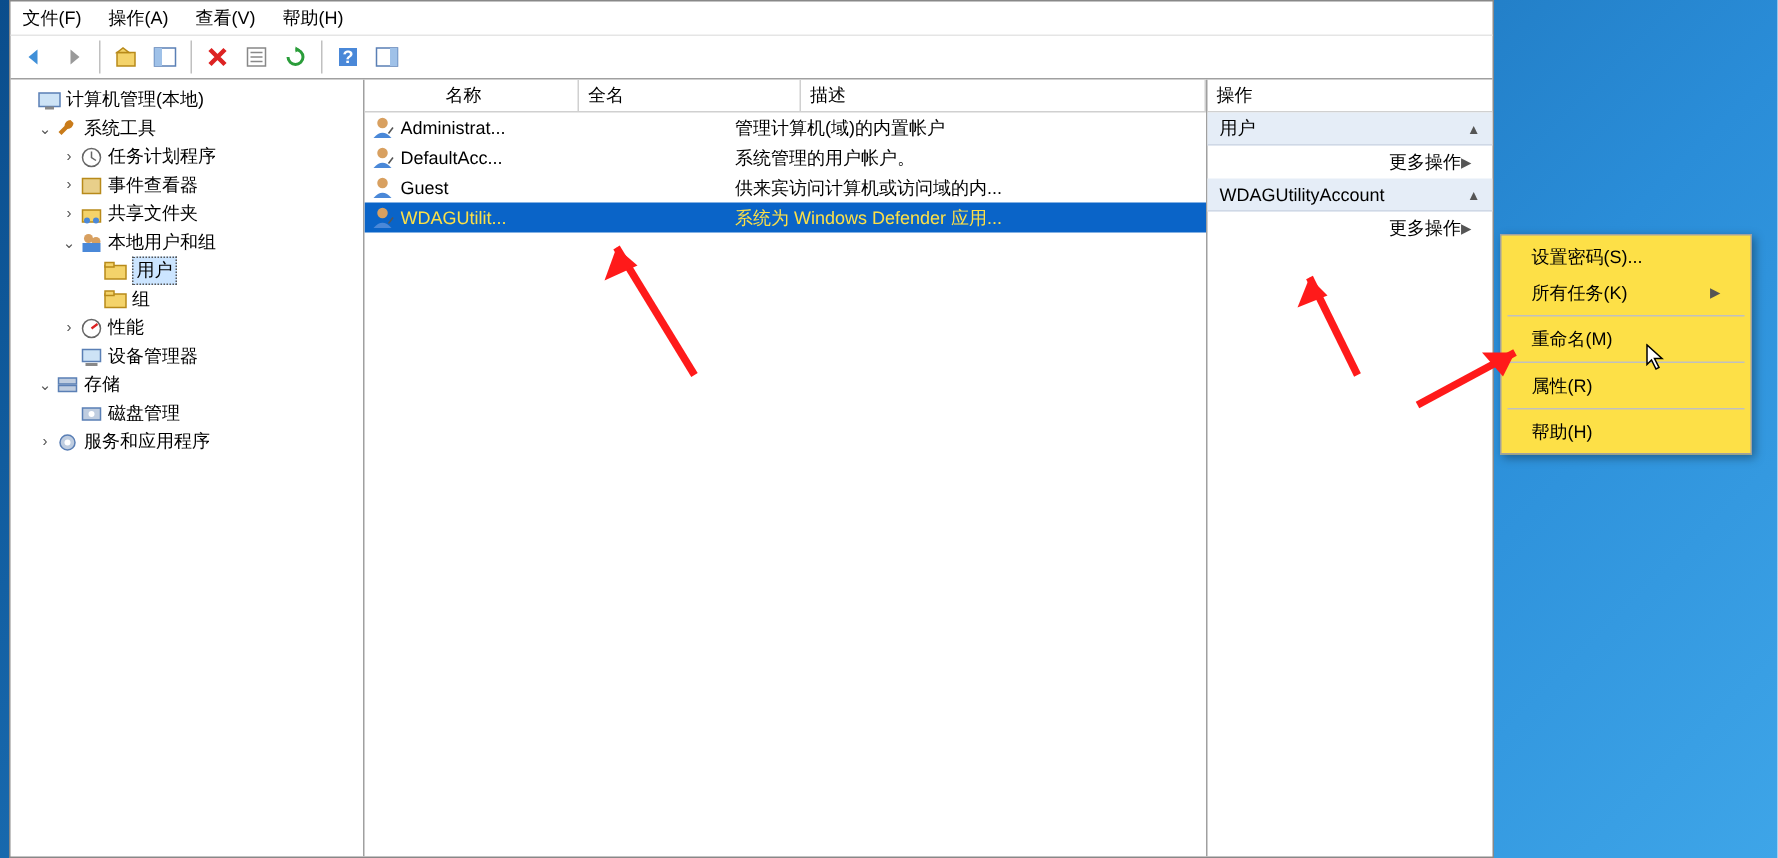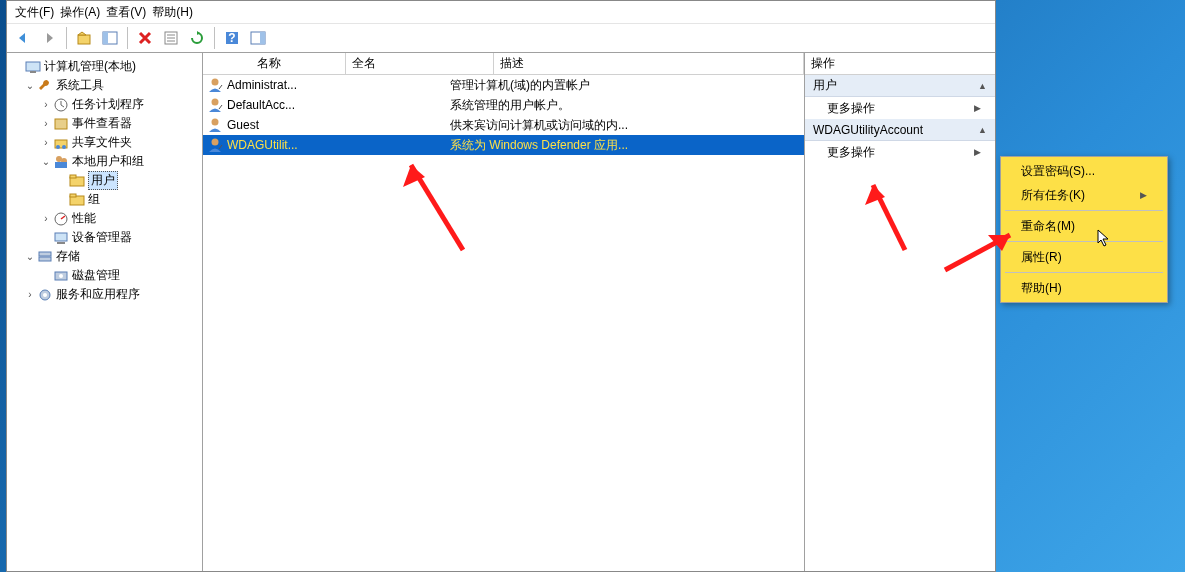--- a/index.html
+++ b/index.html
@@ -1,43 +1,43 @@
 <!DOCTYPE html>
 <html><head>
 <meta charset="utf-8">
 <style>
 * { box-sizing: border-box; margin: 0; padding: 0; font-family: "Microsoft YaHei", "Segoe UI", Tahoma, sans-serif; font-size: 12px; }
 body { width: 1185px; height: 572px; background: linear-gradient(135deg,#0a4d8c 0%,#1a6fb5 40%,#2a8dd8 70%,#3ea5e8 100%); position: relative; overflow: hidden; }
 .mmc-window { position: absolute; left: 6px; top: 0; width: 990px; height: 572px; background: #fff; border: 1px solid #888; display: flex; flex-direction: column; }
-.menubar { display: flex; align-items: center; height: 22px; padding: 0 8px; gap: 6px; }
+.menubar { display: flex; align-items: center; height: 22px; padding: 0 8px; gap: 18px; }
 .menubar span { cursor: default; }
 .toolbar { display: flex; align-items: center; height: 30px; border-top: 1px solid #e5e5e5; border-bottom: 1px solid #a0a0a0; padding: 0 4px; gap: 2px; }
 .tbtn { width: 24px; height: 24px; display: flex; align-items: center; justify-content: center; border: 1px solid transparent; }
 .tsep { width: 1px; height: 22px; background: #c0c0c0; margin: 0 3px; }
 .body-row { display: flex; flex: 1; overflow: hidden; }
-.tree-pane { width: 196px; border-right: 1px solid #a0a0a0; padding: 4px 2px; overflow: auto; }
+.tree-pane { width: 236px; border-right: 1px solid #a0a0a0; padding: 4px 2px; overflow: auto; }
 .tree-node { display: flex; align-items: center; height: 19px; white-space: nowrap; }
 .tree-node .twist { width: 14px; text-align: center; color: #555; font-size: 10px; cursor: default; }
 .tree-node .ticon { width: 16px; height: 16px; margin-right: 3px; display: inline-flex; align-items: center; justify-content: center; }
 .tree-node.sel .label { background: #cce5ff; border: 1px dotted #555; padding: 0 2px; }
 .pad0 { padding-left: 2px; } .pad1 { padding-left: 14px; } .pad2 { padding-left: 30px; } .pad3 { padding-left: 46px; }
 .list-pane { flex: 1; border-right: 1px solid #a0a0a0; display: flex; flex-direction: column; }
 .list-head { display: flex; height: 22px; border-bottom: 1px solid #d0d0d0; }
 .list-head .col { padding: 2px 6px; border-right: 1px solid #d0d0d0; }
 .col-name { width: 95px; margin-left: 48px; } .col-full { width: 148px; } .col-desc { flex: 1; }
 .list-rows { flex: 1; overflow: auto; }
 .list-row { display: flex; height: 20px; align-items: center; }
 .list-row .cicon { width: 16px; height: 16px; margin: 0 4px; display: inline-flex; }
 .list-row .cell { white-space: nowrap; overflow: hidden; text-overflow: ellipsis; }
 .list-row.sel { background: #0a64c8; color: #fff; }
 .list-row.sel .cell, .list-row.sel .cicon { color: #fde047; }
 .action-pane { width: 190px; display: flex; flex-direction: column; }
 .action-title { height: 22px; border-bottom: 1px solid #d0d0d0; padding: 2px 6px; font-weight: 400; }
 .action-sec { background: #e5edf7; height: 22px; display: flex; align-items: center; justify-content: space-between; padding: 0 8px; border-bottom: 1px solid #cfd8e6; }
-.action-item { height: 22px; display: flex; align-items: center; justify-content: space-between; padding: 0 14px 0 22px; }
+.action-item { height: 22px; display: flex; align-items: center; justify-content: flex-end; padding: 0 14px 0 22px; }
 .ctx-menu { position: absolute; left: 1000px; top: 156px; width: 168px; background: #fde047; border: 1px solid #a0a0a0; box-shadow: 2px 2px 6px rgba(0,0,0,.35); padding: 2px; }
 .ctx-item { height: 24px; display: flex; align-items: center; justify-content: space-between; padding: 0 18px; position: relative; }
 .ctx-item.hl { background: #8fc3f2; }
 .ctx-sep { height: 1px; background: #c0c0c0; margin: 3px 2px; }
 .arrow-svg { position: absolute; pointer-events: none; }
 .tri { color: #555; font-size: 9px; }
 .cursor { position: absolute; width: 14px; height: 18px; }
 svg { display: block; }
 </style>
 </head>

